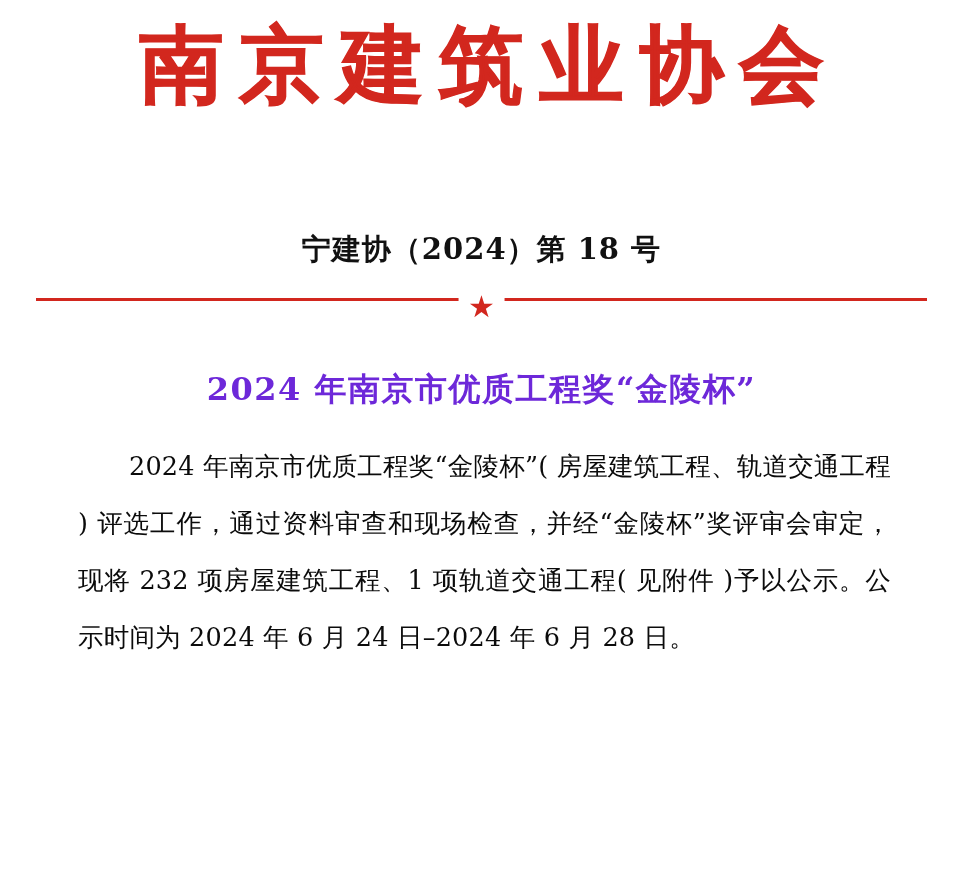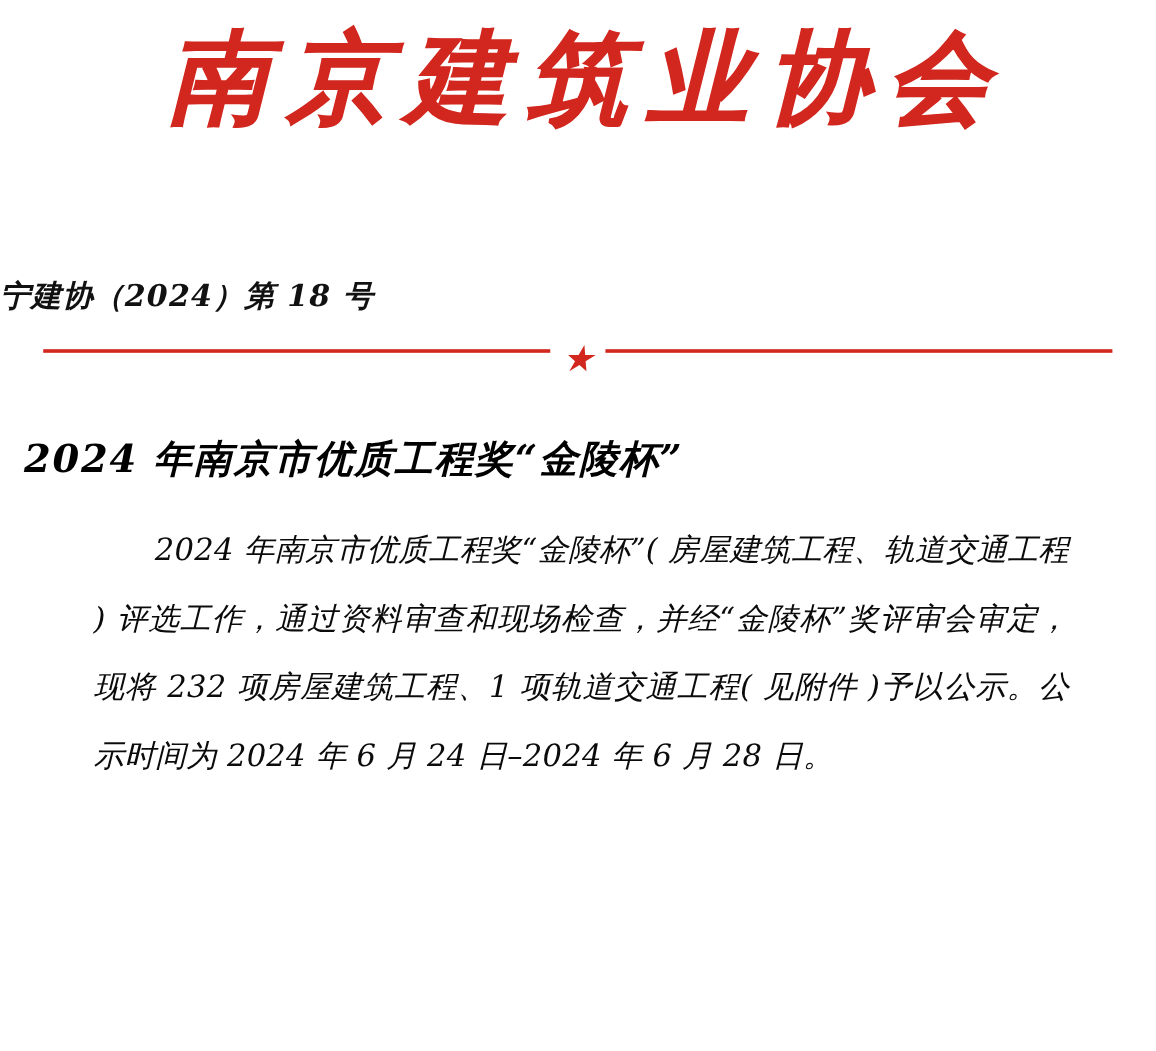--- a/index.html
+++ b/index.html
@@ -14,21 +14,20 @@
     color: #000000;
     overflow: hidden;
     position: relative;
   }
 
   .page {
     position: relative;
     width: 963px;
     height: 876px;
     box-sizing: border-box;
-    font-style: italic;
   }
 
   
   .masthead {
     text-align: center;
     padding-top: 18px;
   }
   .masthead-title {
     color: #D2271E;
     font-family: "DejaVu Serif", "Liberation Serif", serif;
@@ -36,23 +35,24 @@
     font-size: 84px;
     letter-spacing: 16px;
     line-height: 1.12;
     text-indent: 16px;
     white-space: nowrap;
     -webkit-text-stroke: 1.2px #D2271E;
   }
 
   
   .doc-number {
+    text-align: center;
     font-family: "DejaVu Serif", "Liberation Serif", serif;
     font-weight: 700;
-    font-size: 25px;
+    font-size: 29px;
     letter-spacing: 1px;
     color: #111111;
     margin-top: 118px;
   }
 
   
   .rule-wrap {
     position: relative;
     margin-top: 20px;
     height: 34px;
@@ -72,25 +72,25 @@
     transform: translateX(-50%);
     color: #D2271E;
     font-size: 30px;
     line-height: 1;
     background: #ffffff;
     padding: 0 10px;
   }
 
   
   .headline {
+    text-align: center;
     font-family: "DejaVu Serif", "Liberation Serif", serif;
     font-weight: 700;
-    color: #000000;
+    color: #6d28d9;
     margin-top: 34px;
-    padding-left: 20px;
   }
   .headline-line {
     font-size: 32px;
     letter-spacing: 1.5px;
     line-height: 1.95;
     white-space: nowrap;
   }
 
   
   .body-text {

